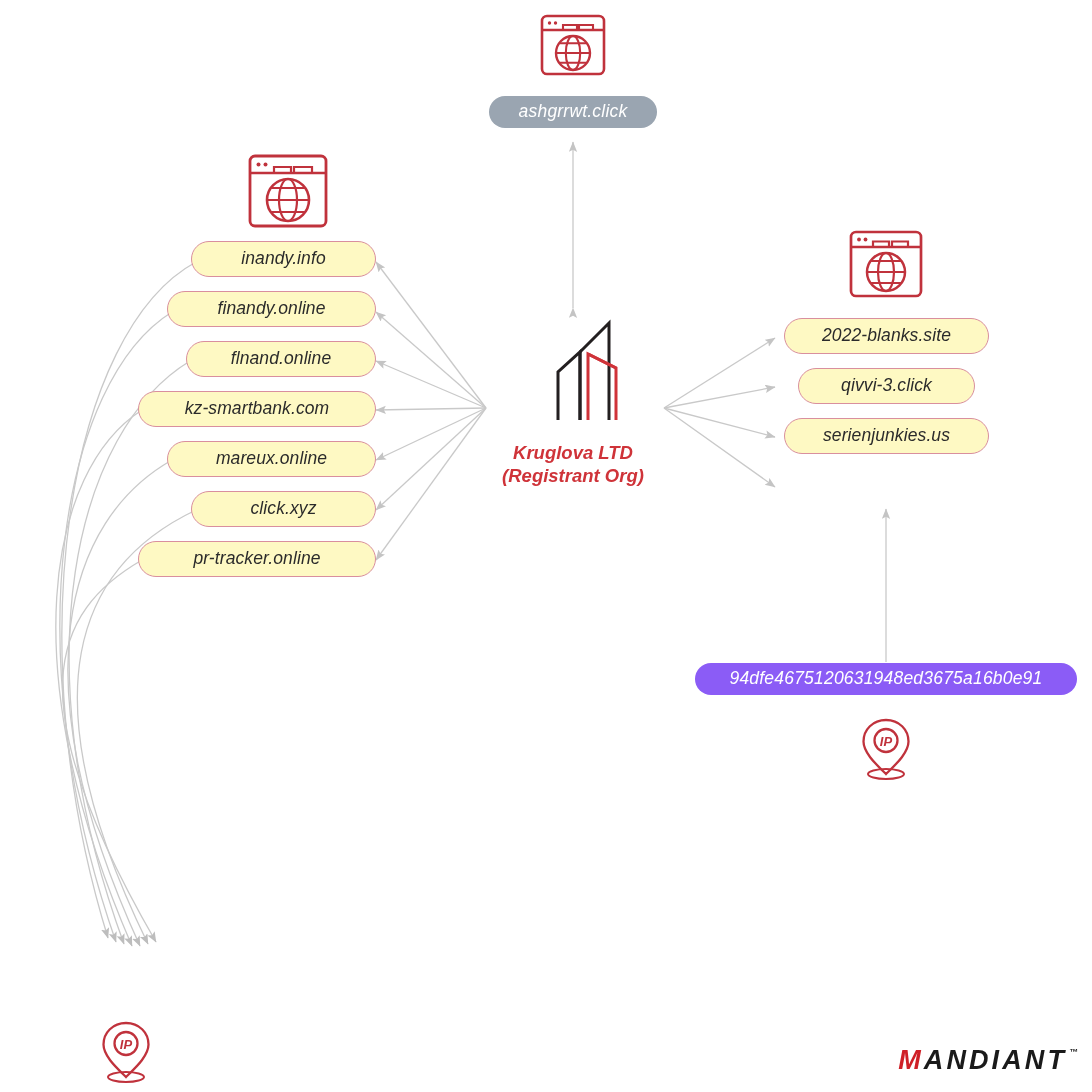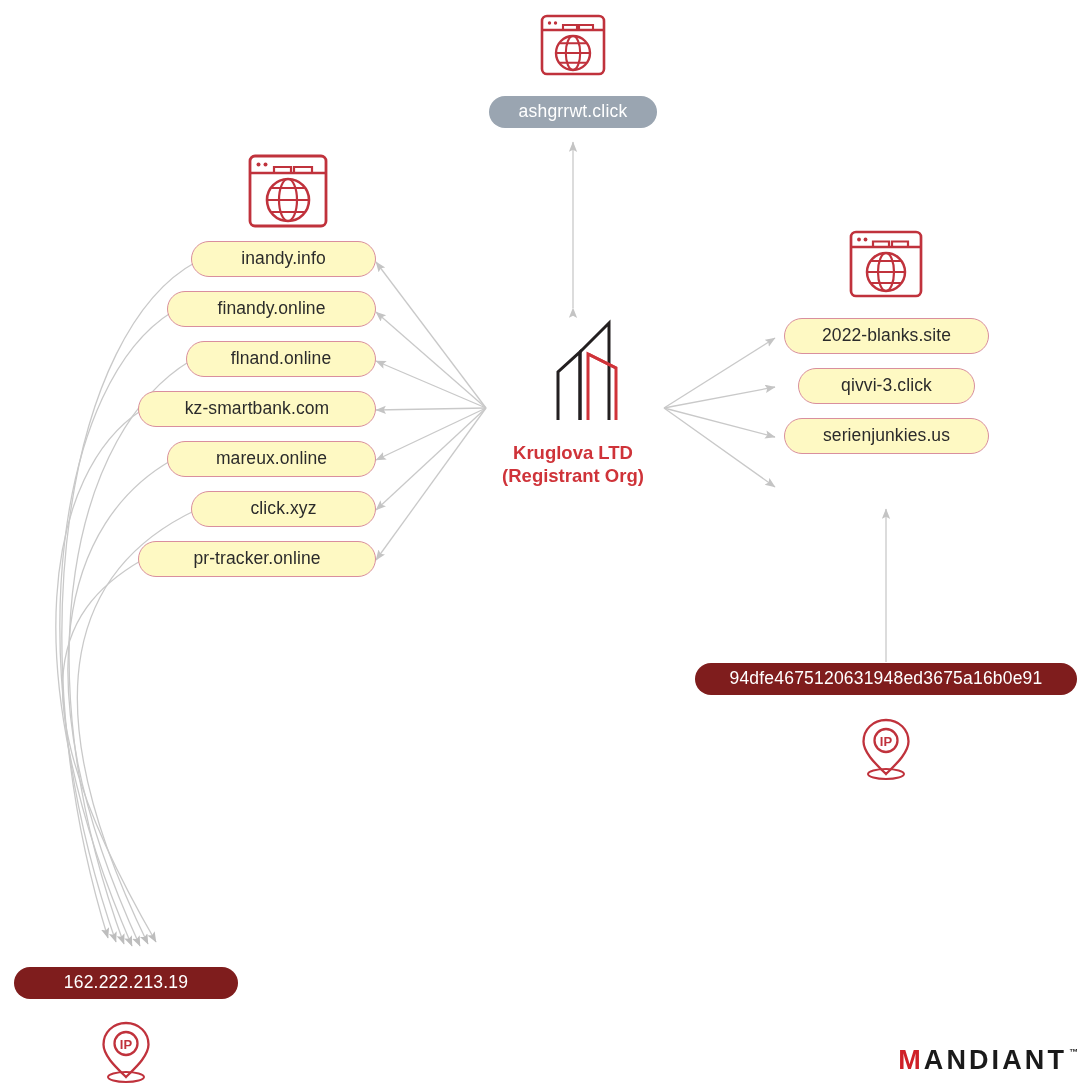--- a/index.html
+++ b/index.html
@@ -8,20 +8,21 @@
     width: 1092px; height: 1092px;
     background: #ffffff;
     font-family: "Liberation Sans", sans-serif;
     overflow: hidden;
   }
   #canvas {
     position: relative;
     width: 1092px;
     height: 1092px;
     background: #ffffff;
+    font-style: italic;
   }
   #edges {
     position: absolute;
     top: 0; left: 0;
     width: 1092px; height: 1092px;
     pointer-events: none;
   }
 
   
   .domain-box {
@@ -54,21 +55,21 @@
     padding: 0 18px;
     white-space: nowrap;
   }
   .grey-pill .label {
     font-size: 17.5px;
     color: #ffffff;
     letter-spacing: .2px;
     line-height: 1;
   }
   .grey-pill.light { background: #9aa5b1; }
-  .grey-pill.dark  { background: #7f1d1d; }
+  .grey-pill.dark  { background: #8b5cf6; }
 
   
   .org-node {
     position: absolute;
     display: flex;
     flex-direction: column;
     align-items: center;
   }
   .org-node .org-label {
     margin-top: 18px;
@@ -247,23 +248,20 @@
   <div class="icon-wrap" style="left:854px; top:712px;">
     <svg width="64" height="70" viewBox="0 0 64 70">
       <path d="M32 8 C 19 8 9.5 17.6 9.5 29.6 C 9.5 41.5 24 54 32 62
                C 40 54 54.5 41.5 54.5 29.6 C 54.5 17.6 45 8 32 8 Z" fill="none" stroke="#c0323c" stroke-width="2.3"></path>
       <circle cx="32" cy="28.5" r="11.5" fill="none" stroke="#c0323c" stroke-width="2.3"></circle>
       <text x="32" y="34" font-family="Liberation Sans, sans-serif" font-size="13" font-weight="bold" fill="#c0323c" text-anchor="middle">IP</text>
       <ellipse cx="32" cy="62" rx="18" ry="5" fill="none" stroke="#c0323c" stroke-width="2"></ellipse>
     </svg>
   </div>
 
-  <div class="grey-pill dark" style="left:14px; top:967px; width:224px;">
-    <span class="label">162.222.213.19</span>
-  </div>
   <div class="icon-wrap" style="left:94px; top:1015px;">
     <svg width="64" height="70" viewBox="0 0 64 70">
       <path d="M32 8 C 19 8 9.5 17.6 9.5 29.6 C 9.5 41.5 24 54 32 62
                C 40 54 54.5 41.5 54.5 29.6 C 54.5 17.6 45 8 32 8 Z" fill="none" stroke="#c0323c" stroke-width="2.3"></path>
       <circle cx="32" cy="28.5" r="11.5" fill="none" stroke="#c0323c" stroke-width="2.3"></circle>
       <text x="32" y="34" font-family="Liberation Sans, sans-serif" font-size="13" font-weight="bold" fill="#c0323c" text-anchor="middle">IP</text>
       <ellipse cx="32" cy="62" rx="18" ry="5" fill="none" stroke="#c0323c" stroke-width="2"></ellipse>
     </svg>
   </div>
 

